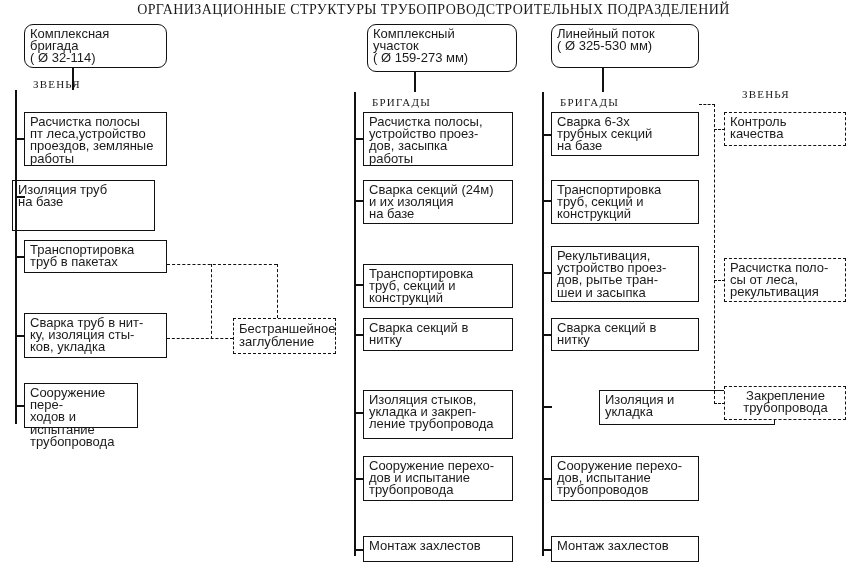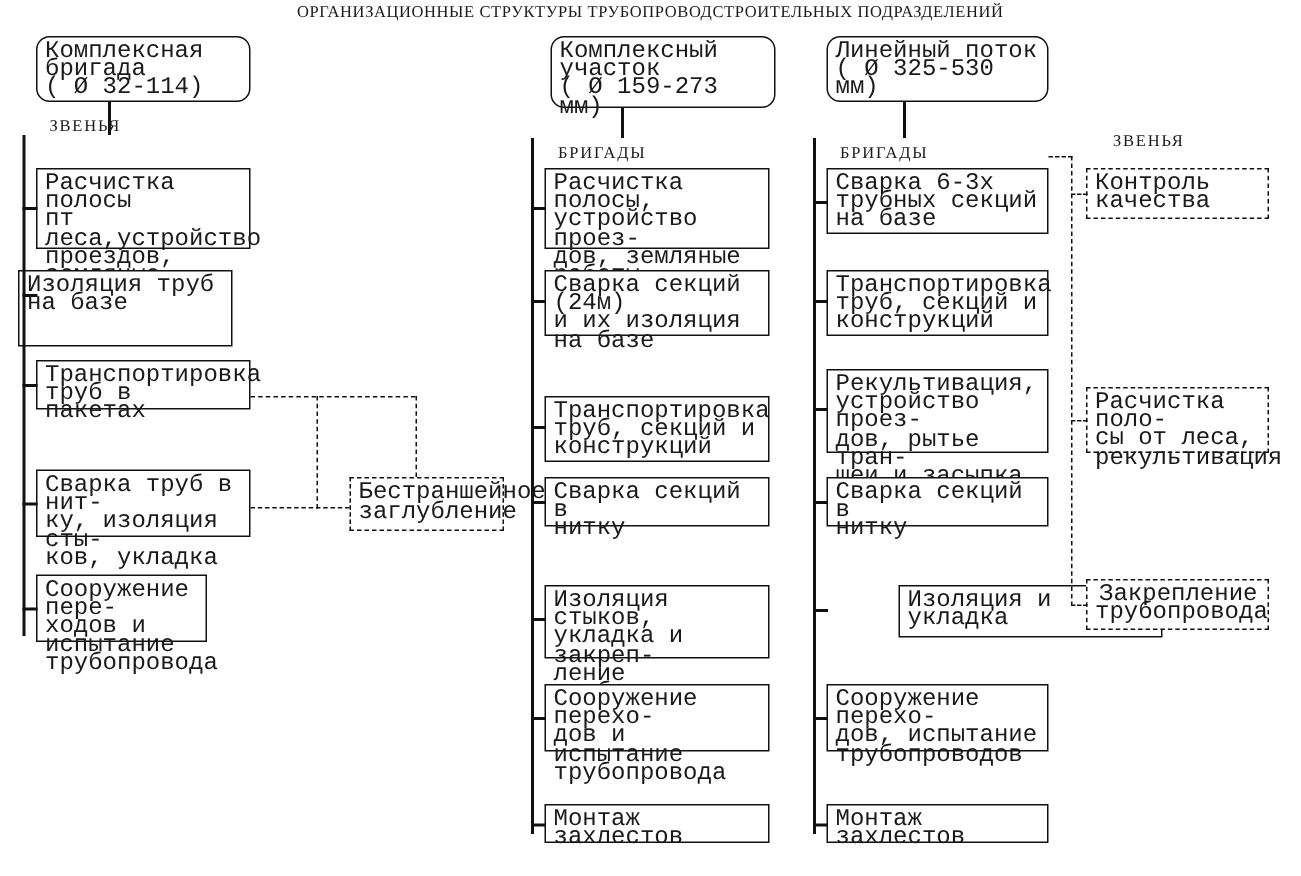--- a/index.html
+++ b/index.html
@@ -13,35 +13,35 @@
     font-family: "Liberation Serif", serif;
     color: #1a1a1a;
     overflow: hidden;
   }
   #title {
     position: absolute;
     top: 2px;
     left: 0;
     width: 867px;
     text-align: center;
-    font-size: 11px;
+    font-size: 14px;
     letter-spacing: 0.4px;
     font-family: "Liberation Serif", serif;
     white-space: nowrap;
   }
   .box {
     position: absolute;
     box-sizing: border-box;
     border: 1.5px solid #111;
     background: #fff;
-    font-size: 16px;
+    font-size: 13px;
     line-height: 12.2px;
     padding: 3px 4px 2px 5px;
     white-space: pre-line;
-    font-family: Liberation Mono, monospace;
+    font-family: Liberation Sans, sans-serif;
   }
   .box.rounded {
     border-radius: 9px;
   }
   .box.dashed {
     border-style: dashed;
     border-width: 1.6px;
   }
   .hdr {
     position: absolute;
@@ -113,21 +113,21 @@
 <div class="dashline-h" style="left:167px; top:338px; width:66px;"></div>
 
 <div class="box rounded" style="left:367px; top:24px; width:150px; height:48px;">Комплексный
 участок
 ( Ø 159-273 мм)</div>
 
 <div class="hdr" style="left:372px; top:96px;">БРИГАДЫ</div>
 
 <div class="box" style="left:363px; top:112px; width:150px; height:54px;">Расчистка полосы,
 устройство проез-
-дов, земляные
+дов, засыпка
 работы</div>
 <div class="box" style="left:363px; top:180px; width:150px; height:44px;">Сварка секций (24м)
 и их изоляция
 на базе</div>
 <div class="box" style="left:363px; top:264px; width:150px; height:44px;">Транспортировка
 труб, секций и
 конструкций</div>
 <div class="box" style="left:363px; top:318px; width:150px; height:33px;">Сварка секций в
 нитку</div>
 <div class="box" style="left:363px; top:390px; width:150px; height:49px;">Изоляция стыков,

